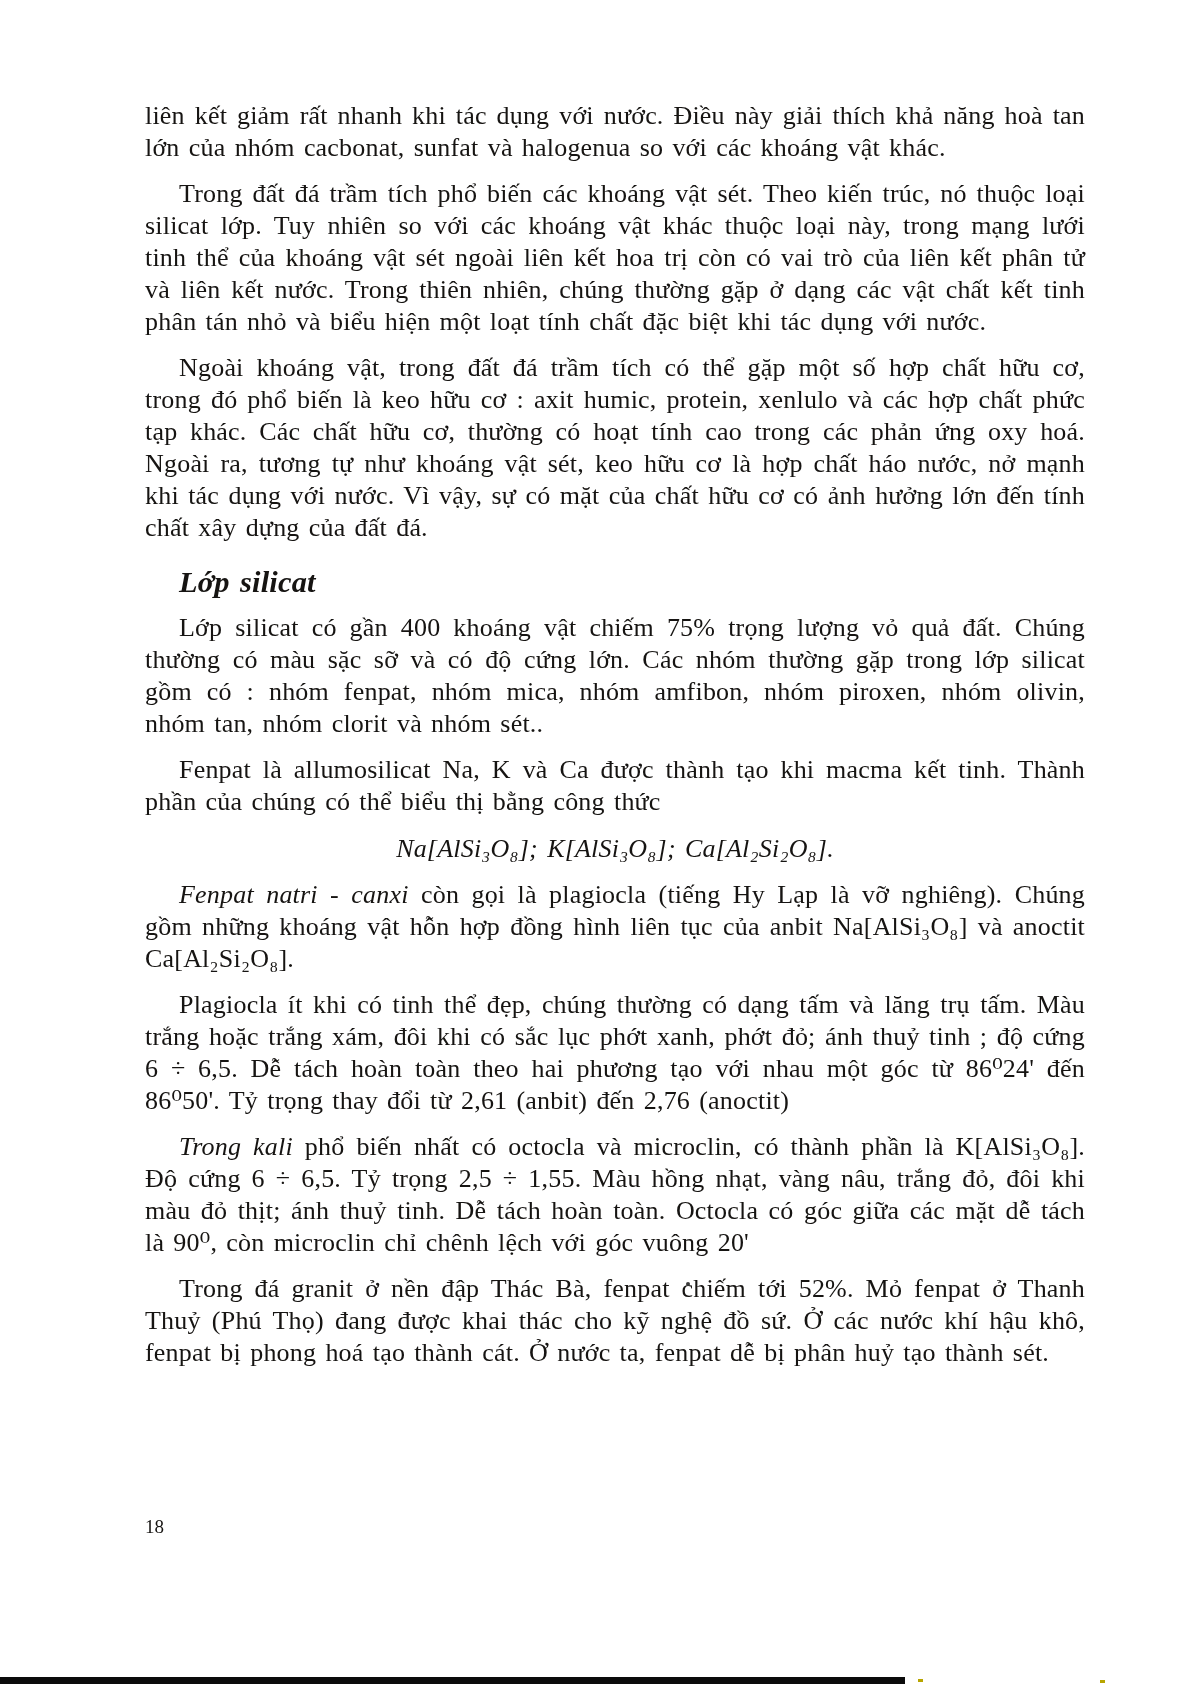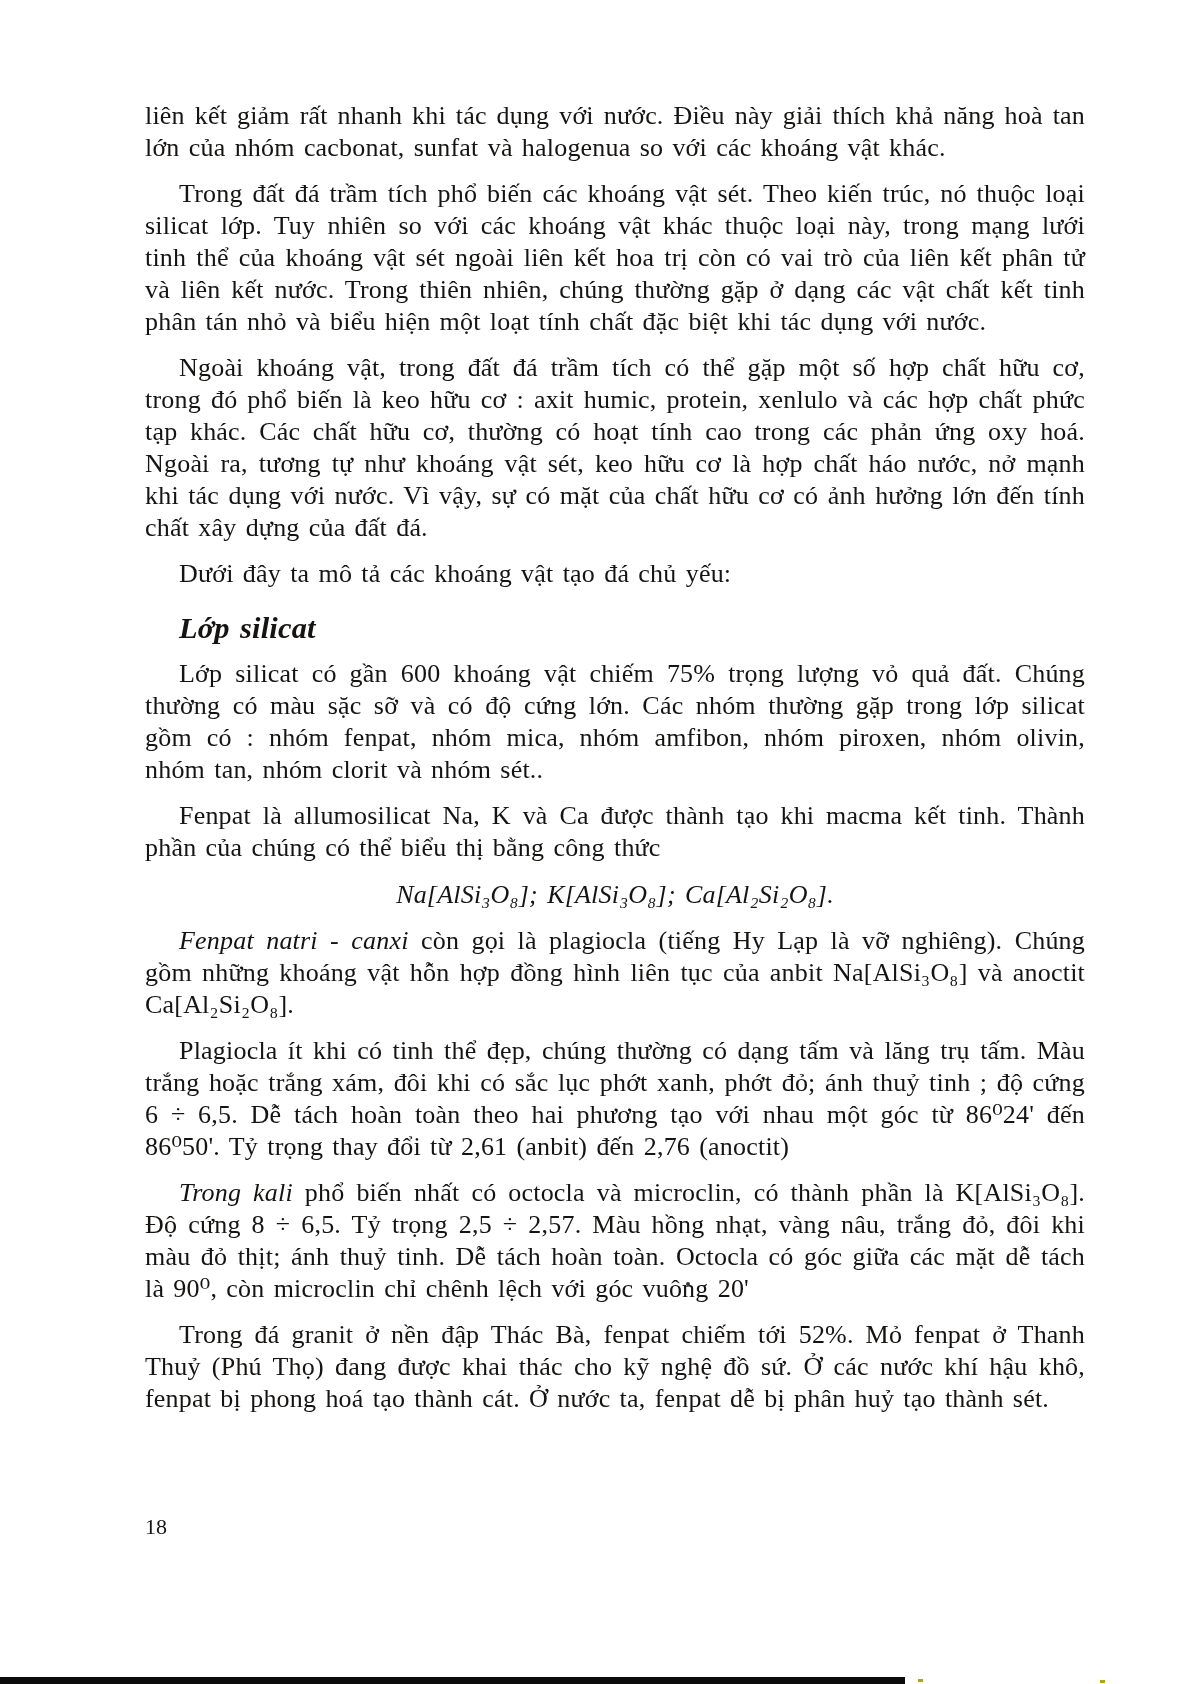--- a/index.html
+++ b/index.html
@@ -57,21 +57,21 @@
     text-indent: 0;
     font-style: italic;
   }
   .lead-italic {
     font-style: italic;
   }
   .page-number {
     position: absolute;
     left: 145px;
     top: 1512px;
-    font-size: 22px;
+    font-size: 19px;
     line-height: 30px;
   }
   .scan-bar {
     position: absolute;
     left: 0;
     top: 1677px;
     width: 905px;
     height: 7px;
     background: #0b0b0b;
   }
@@ -99,37 +99,36 @@
 <div class="page">
 
   <main class="text-block">
 
     <p class="para">liên kết giảm rất nhanh khi tác dụng với nước. Điều này giải thích khả năng hoà tan lớn của nhóm cacbonat, sunfat và halogenua so với các khoáng vật khác.</p>
 
     <p class="para">Trong đất đá trầm tích phổ biến các khoáng vật sét. Theo kiến trúc, nó thuộc loại silicat lớp. Tuy nhiên so với các khoáng vật khác thuộc loại này, trong mạng lưới tinh thể của khoáng vật sét ngoài liên kết hoa trị còn có vai trò của liên kết phân tử và liên kết nước. Trong thiên nhiên, chúng thường gặp ở dạng các vật chất kết tinh phân tán nhỏ và biểu hiện một loạt tính chất đặc biệt khi tác dụng với nước.</p>
 
     <p class="para">Ngoài khoáng vật, trong đất đá trầm tích có thể gặp một số hợp chất hữu cơ, trong đó phổ biến là keo hữu cơ : axit humic, protein, xenlulo và các hợp chất phức tạp khác. Các chất hữu cơ, thường có hoạt tính cao trong các phản ứng oxy hoá. Ngoài ra, tương tự như khoáng vật sét, keo hữu cơ là hợp chất háo nước, nở mạnh khi tác dụng với nước. Vì vậy, sự có mặt của chất hữu cơ có ảnh hưởng lớn đến tính chất xây dựng của đất đá.</p>
 
-    <p class="para">Dưới đây ta mô tả các khoáng vật tạo đá chủ yếu:</p>
 
     <h3 class="heading-1">Lớp silicat</h3>
 
-    <p class="para">Lớp silicat có gần 600 khoáng vật chiếm 75% trọng lượng vỏ quả đất. Chúng thường có màu sặc sỡ và có độ cứng lớn. Các nhóm thường gặp trong lớp silicat gồm có : nhóm fenpat, nhóm mica, nhóm amfibon, nhóm piroxen, nhóm olivin, nhóm tan, nhóm clorit và nhóm sét..</p>
+    <p class="para">Lớp silicat có gần 400 khoáng vật chiếm 75% trọng lượng vỏ quả đất. Chúng thường có màu sặc sỡ và có độ cứng lớn. Các nhóm thường gặp trong lớp silicat gồm có : nhóm fenpat, nhóm mica, nhóm amfibon, nhóm piroxen, nhóm olivin, nhóm tan, nhóm clorit và nhóm sét..</p>
 
 
     <p class="para">Fenpat là allumosilicat Na, K và Ca được thành tạo khi macma kết tinh. Thành phần của chúng có thể biểu thị bằng công thức</p>
 
     <p class="para formula">Na[AlSi₃O₈]; K[AlSi₃O₈]; Ca[Al₂Si₂O₈].</p>
 
 
     <p class="para"><span class="lead-italic">Fenpat natri - canxi</span><span> còn gọi là plagiocla (tiếng Hy Lạp là vỡ nghiêng). Chúng gồm những khoáng vật hỗn hợp đồng hình liên tục của anbit Na[AlSi₃O₈] và anoctit Ca[Al₂Si₂O₈].</span></p>
 
     <p class="para">Plagiocla ít khi có tinh thể đẹp, chúng thường có dạng tấm và lăng trụ tấm. Màu trắng hoặc trắng xám, đôi khi có sắc lục phớt xanh, phớt đỏ; ánh thuỷ tinh ; độ cứng 6 ÷ 6,5. Dễ tách hoàn toàn theo hai phương tạo với nhau một góc từ 86⁰24' đến 86⁰50'. Tỷ trọng thay đổi từ 2,61 (anbit) đến 2,76 (anoctit)</p>
 
-    <p class="para"><span class="lead-italic">Trong kali</span><span> phổ biến nhất có octocla và microclin, có thành phần là K[AlSi₃O₈]. Độ cứng 8 ÷ 6,5. Tỷ trọng 2,5 ÷ 2,57. Màu hồng nhạt, vàng nâu, trắng đỏ, đôi khi màu đỏ thịt; ánh thuỷ tinh. Dễ tách hoàn toàn. Octocla có góc giữa các mặt dễ tách là 90⁰, còn microclin chỉ chênh lệch với góc vuông 20'</span></p>
+    <p class="para"><span class="lead-italic">Trong kali</span><span> phổ biến nhất có octocla và microclin, có thành phần là K[AlSi₃O₈]. Độ cứng 6 ÷ 6,5. Tỷ trọng 2,5 ÷ 1,55. Màu hồng nhạt, vàng nâu, trắng đỏ, đôi khi màu đỏ thịt; ánh thuỷ tinh. Dễ tách hoàn toàn. Octocla có góc giữa các mặt dễ tách là 90⁰, còn microclin chỉ chênh lệch với góc vuông 20'</span></p>
 
     <p class="para">Trong đá granit ở nền đập Thác Bà, fenpat chiếm tới 52%. Mỏ fenpat ở Thanh Thuỷ (Phú Thọ) đang được khai thác cho kỹ nghệ đồ sứ. Ở các nước khí hậu khô, fenpat bị phong hoá tạo thành cát. Ở nước ta, fenpat dễ bị phân huỷ tạo thành sét.</p>
 
   </main>
 
   <div class="page-number">18</div>
 
   <div class="speck"></div>
   <div class="scan-bar"></div>
   <div class="scan-tick scan-tick-1"></div>

